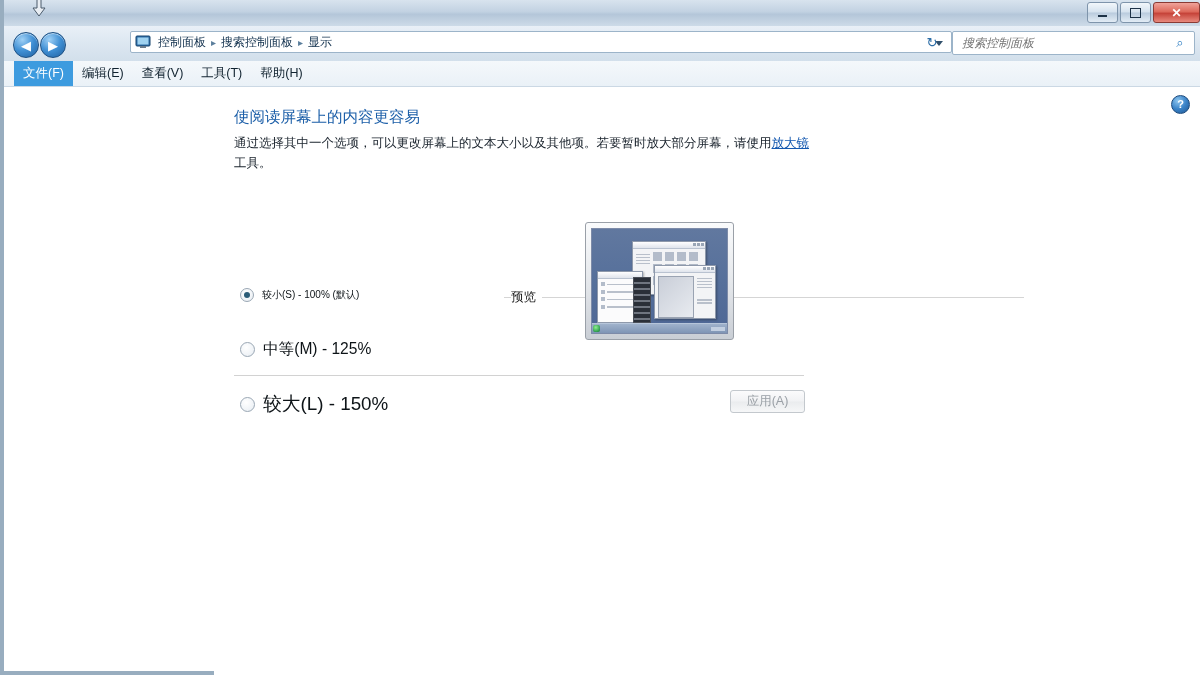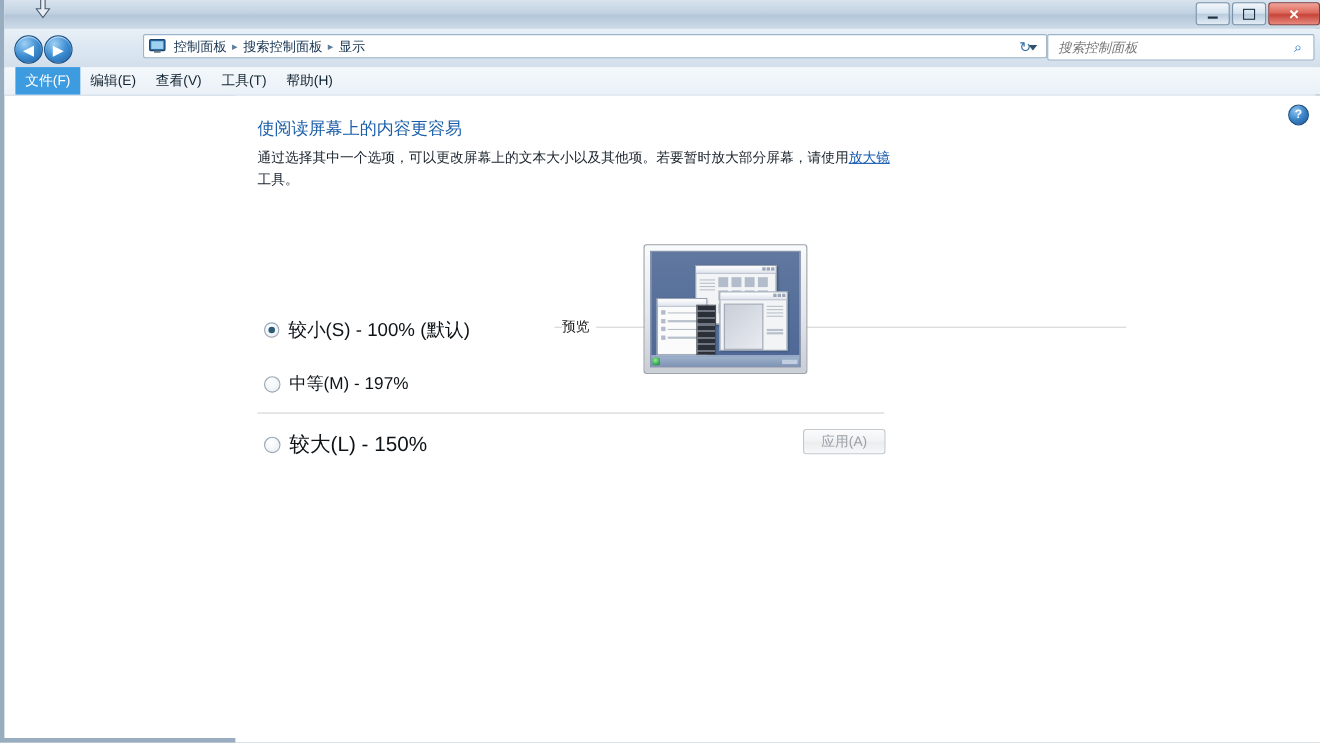--- a/index.html
+++ b/index.html
@@ -322,21 +322,21 @@
     width: 6px; height: 6px;
     border-radius: 50%;
     background: #2c5d78;
   }
   .radio-label {
     margin-left: 8px;
     color: #0d1317;
     white-space: nowrap;
   }
   #opt0 { top: 201px; }
-  #opt0 .radio-label { font-size: 17px; }
+  #opt0 .radio-label { font-size: 10px; }
   #opt1 { top: 252px; }
   #opt1 .radio-label { font-size: 15.6px; }
   #opt2 { top: 304px; }
   #opt2 .radio-label { font-size: 18.8px; }
   #opt2 .radio, #opt1 .radio { width: 13px; height: 13px; }
 
   
   #preview-label {
     position: absolute;
     left: 297px; top: 202px;
@@ -506,21 +506,21 @@
       </div>
 
       <div id="page-title">使阅读屏幕上的内容更容易</div>
 
       <div class="radio-row" id="opt0">
         <div class="radio checked"></div>
         <div class="radio-label">较小(S) - 100% (默认)</div>
       </div>
       <div class="radio-row" id="opt1">
         <div class="radio"></div>
-        <div class="radio-label">中等(M) - 197%</div>
+        <div class="radio-label">中等(M) - 125%</div>
       </div>
       <div class="radio-row" id="opt2">
         <div class="radio"></div>
         <div class="radio-label">较大(L) - 150%</div>
       </div>
 
       <div id="preview-rule"></div>
       <div id="preview-label">预览</div>
 
       <div id="preview-monitor">

